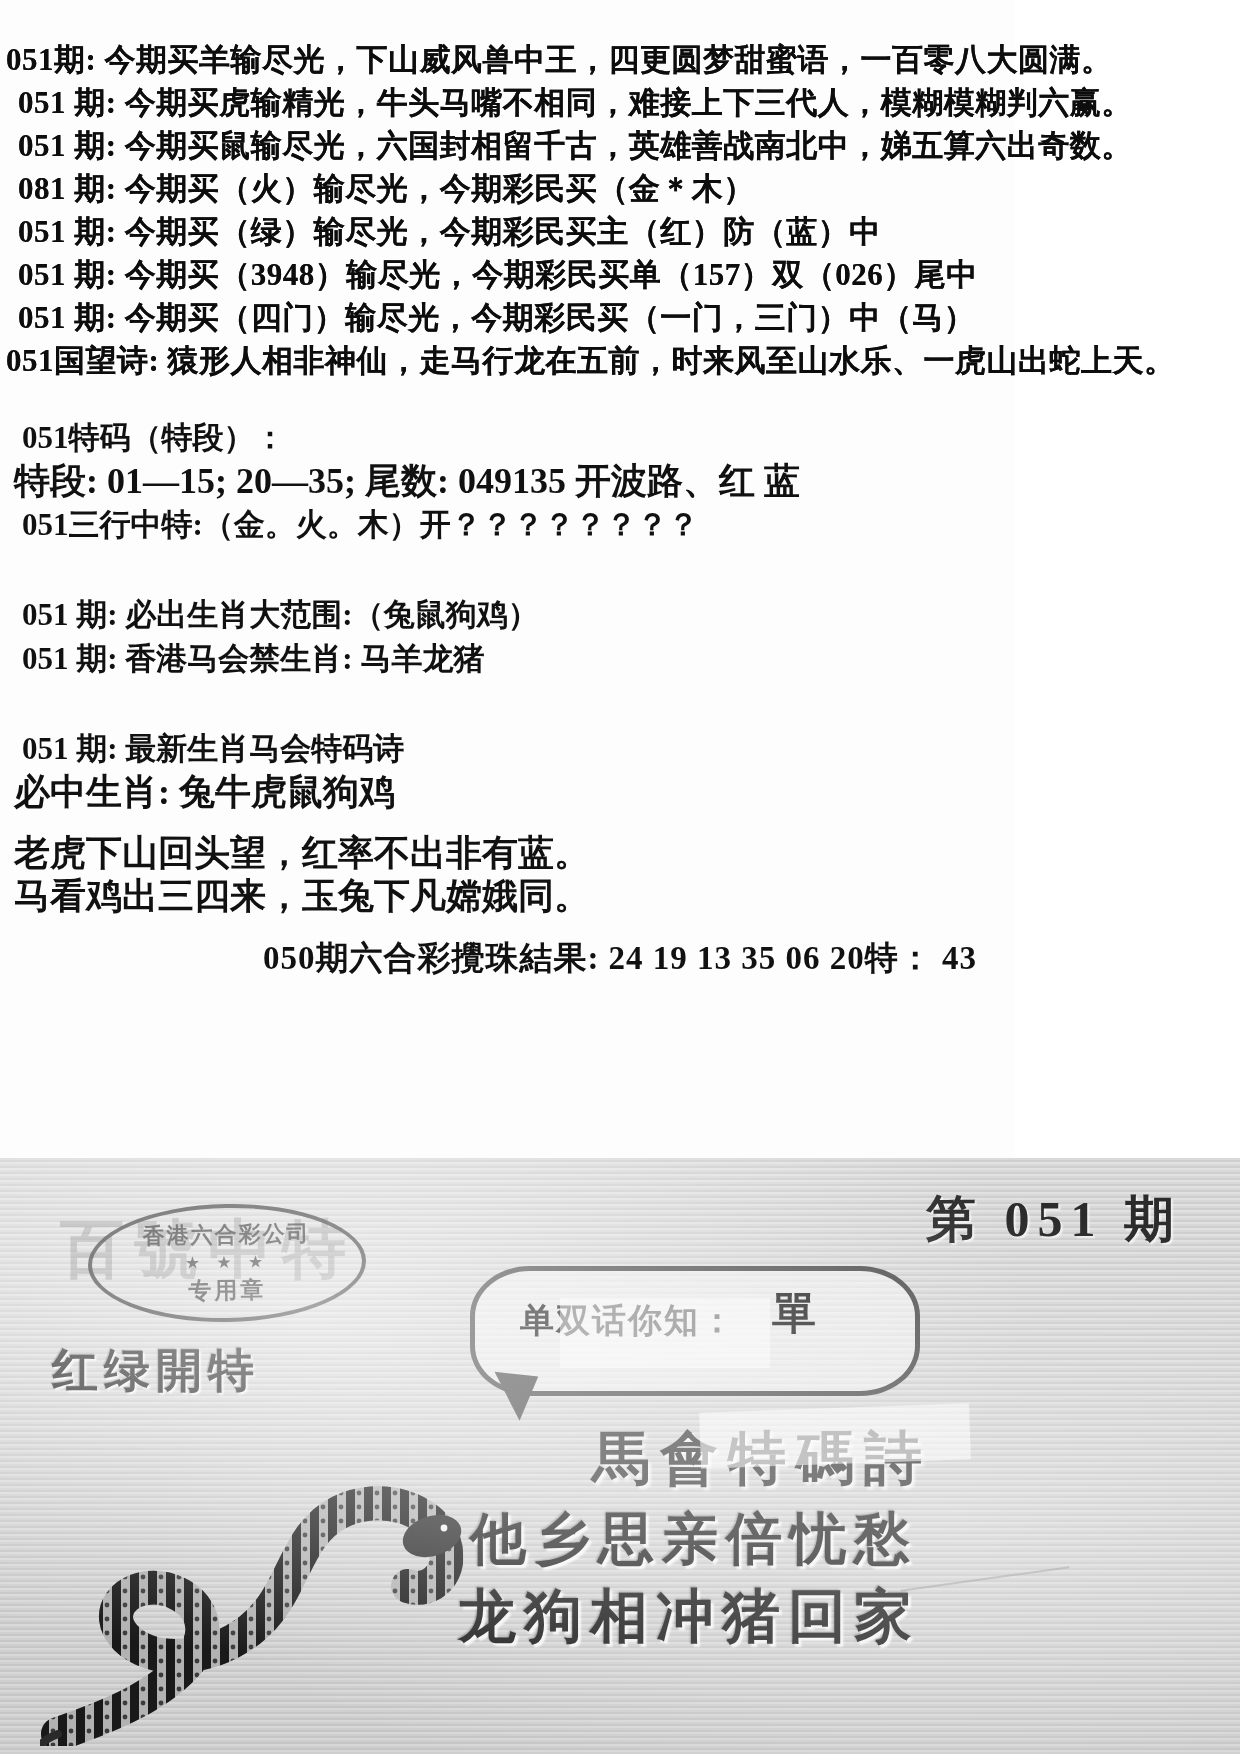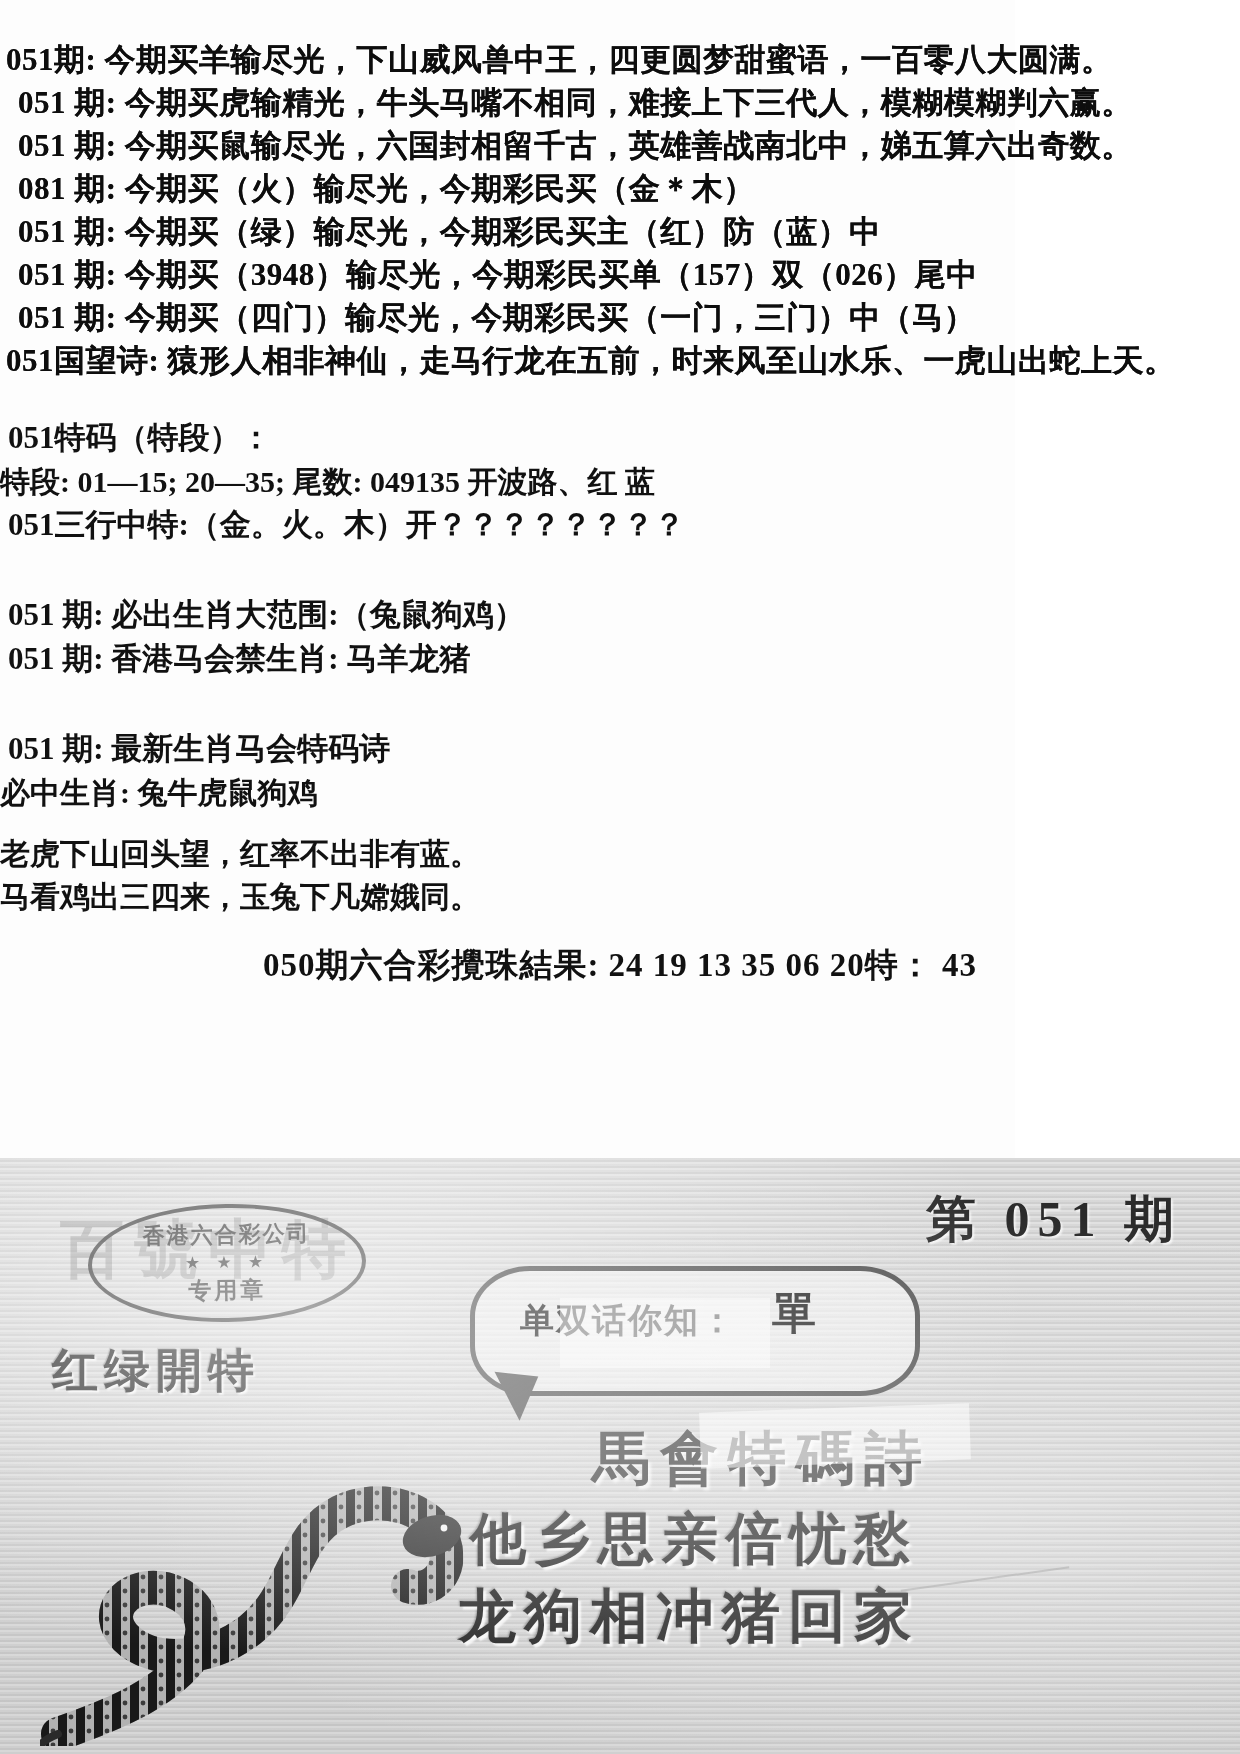--- a/index.html
+++ b/index.html
@@ -42,35 +42,36 @@
     padding-left: 18px;
   }
   .spacer-sm { height: 18px; }
   .spacer-md { height: 34px; }
   .spacer-lg { height: 46px; }
 
   .line-title {
     font-size: 31px;
     line-height: 44px;
     font-weight: 700;
-    padding-left: 8px;
+    padding-left: 22px;
     white-space: nowrap;
   }
   .line-sub {
-    font-size: 30px;
+    font-size: 36px;
     line-height: 43px;
+    padding-left: 14px;
     white-space: nowrap;
     font-weight: 600;
   }
   .result-line {
     text-align: center;
     font-size: 33px;
     font-weight: 700;
     line-height: 46px;
-    margin-top: 24px;
+    margin-top: 17px;
     letter-spacing: 1px;
   }
 
   
   .poster {
     position: absolute;
     left: 0;
     top: 1158px;
     width: 1240px;
     height: 596px;

